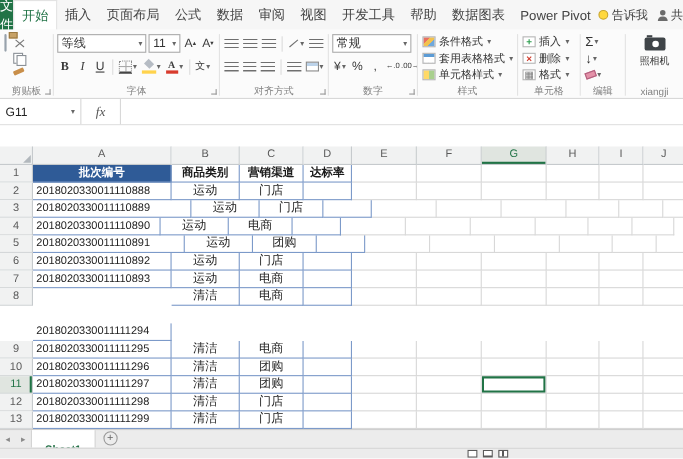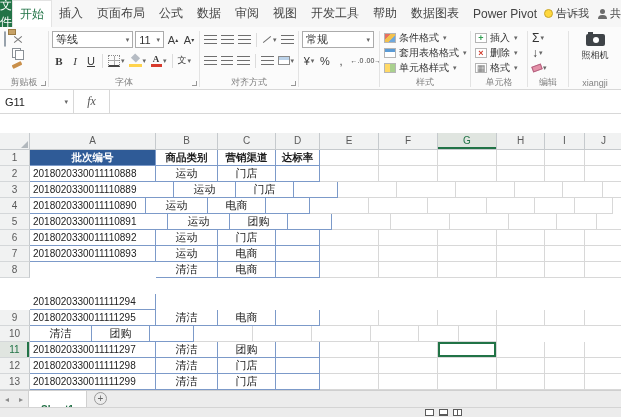--- a/index.html
+++ b/index.html
@@ -291,20 +291,24 @@
           <span class="mbtn">
               <span>¥</span>
               <span class="dd">▾</span>
             </span>
           <span class="mbtn">%</span>
           <span class="mbtn">,</span>
           <span class="mbtn tinytxt">←.0</span>
           <span class="mbtn tinytxt">.00→</span>
         </div>
       </div>
+      <div class="rlabel-row">
+        <span class="rlabel">数字</span>
+        <span class="launcher"></span>
+      </div>
     </div>
     <div class="vsep"></div>
 
     <div class="rgroup" style="width:90px">
       <div class="rbody" style="padding-top:1px">
         <div class="srow">
           <span class="sic cf"></span>
           <span>条件格式</span>
             <span class="dd">▾</span>
         </div>
@@ -525,20 +529,21 @@
         <div class="cell tbl ctr" style="width: 44px;"></div>
         <div class="cell" style="width: 59px;"></div>
         <div class="cell" style="width: 59px;"></div>
         <div class="cell" style="width: 59px;"></div>
         <div class="cell" style="width: 48px;"></div>
         <div class="cell" style="width: 40px;"></div>
         <div class="cell" style="width: 38px;"></div>
       </div>
       <div class="grow">
         <div class="rh" style="width: 30px;">10</div>
+        <div class="cell tbl num" style="width: 126px;">2018020330011111296</div>
         <div class="cell tbl ctr" style="width: 62px;">清洁</div>
         <div class="cell tbl ctr" style="width: 58px;">团购</div>
         <div class="cell tbl ctr" style="width: 44px;"></div>
         <div class="cell" style="width: 59px;"></div>
         <div class="cell" style="width: 59px;"></div>
         <div class="cell" style="width: 59px;"></div>
         <div class="cell" style="width: 48px;"></div>
         <div class="cell" style="width: 40px;"></div>
         <div class="cell" style="width: 38px;"></div>
       </div>

